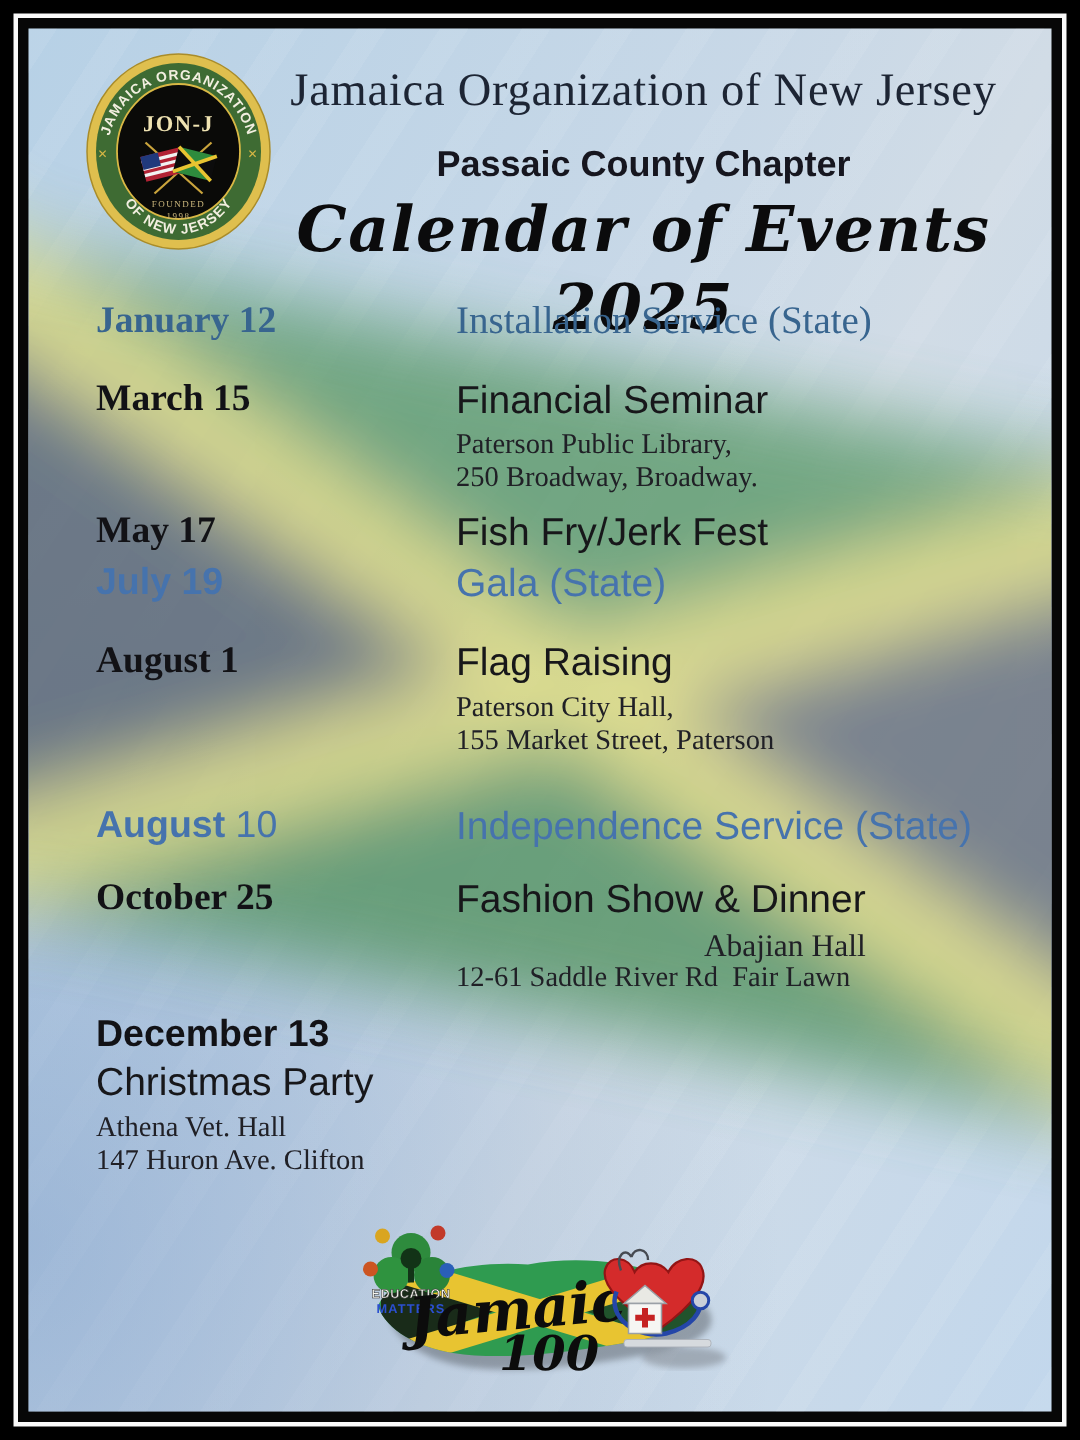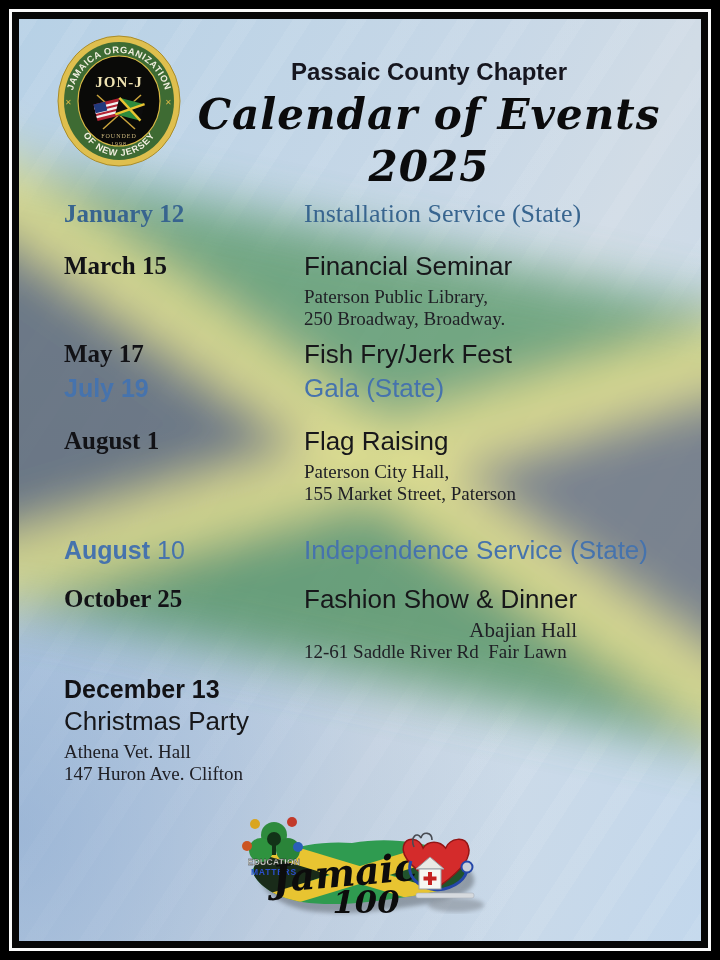--- a/index.html
+++ b/index.html
@@ -114,20 +114,21 @@
             <line x1="60" y1="66" x2="86" y2="83" stroke="#e8c431" stroke-width="2.4"></line>
             <line x1="60" y1="83" x2="86" y2="66" stroke="#e8c431" stroke-width="2.4"></line>
           </g>
         </g>
         <text x="62" y="103" text-anchor="middle" font-size="6" letter-spacing="1" font-family="Liberation Serif, serif" fill="#cab67c">FOUNDED</text>
         <text x="62" y="111" text-anchor="middle" font-size="6" letter-spacing="1" font-family="Liberation Serif, serif" fill="#cab67c">1998</text>
       </svg>
     </div>
 
     <div class="header-text">
+      <div class="org-name">Jamaica Organization of New Jersey</div>
       <div class="chapter">Passaic County Chapter</div>
       <div class="script-title">Calendar of Events 2025</div>
     </div>
 
     <div class="events">
         <div class="event-row evt-0">
           <div class="event-date">January 12</div>
           <div class="event-body">
             <div class="event-title">Installation Service (State)</div>
           </div>

